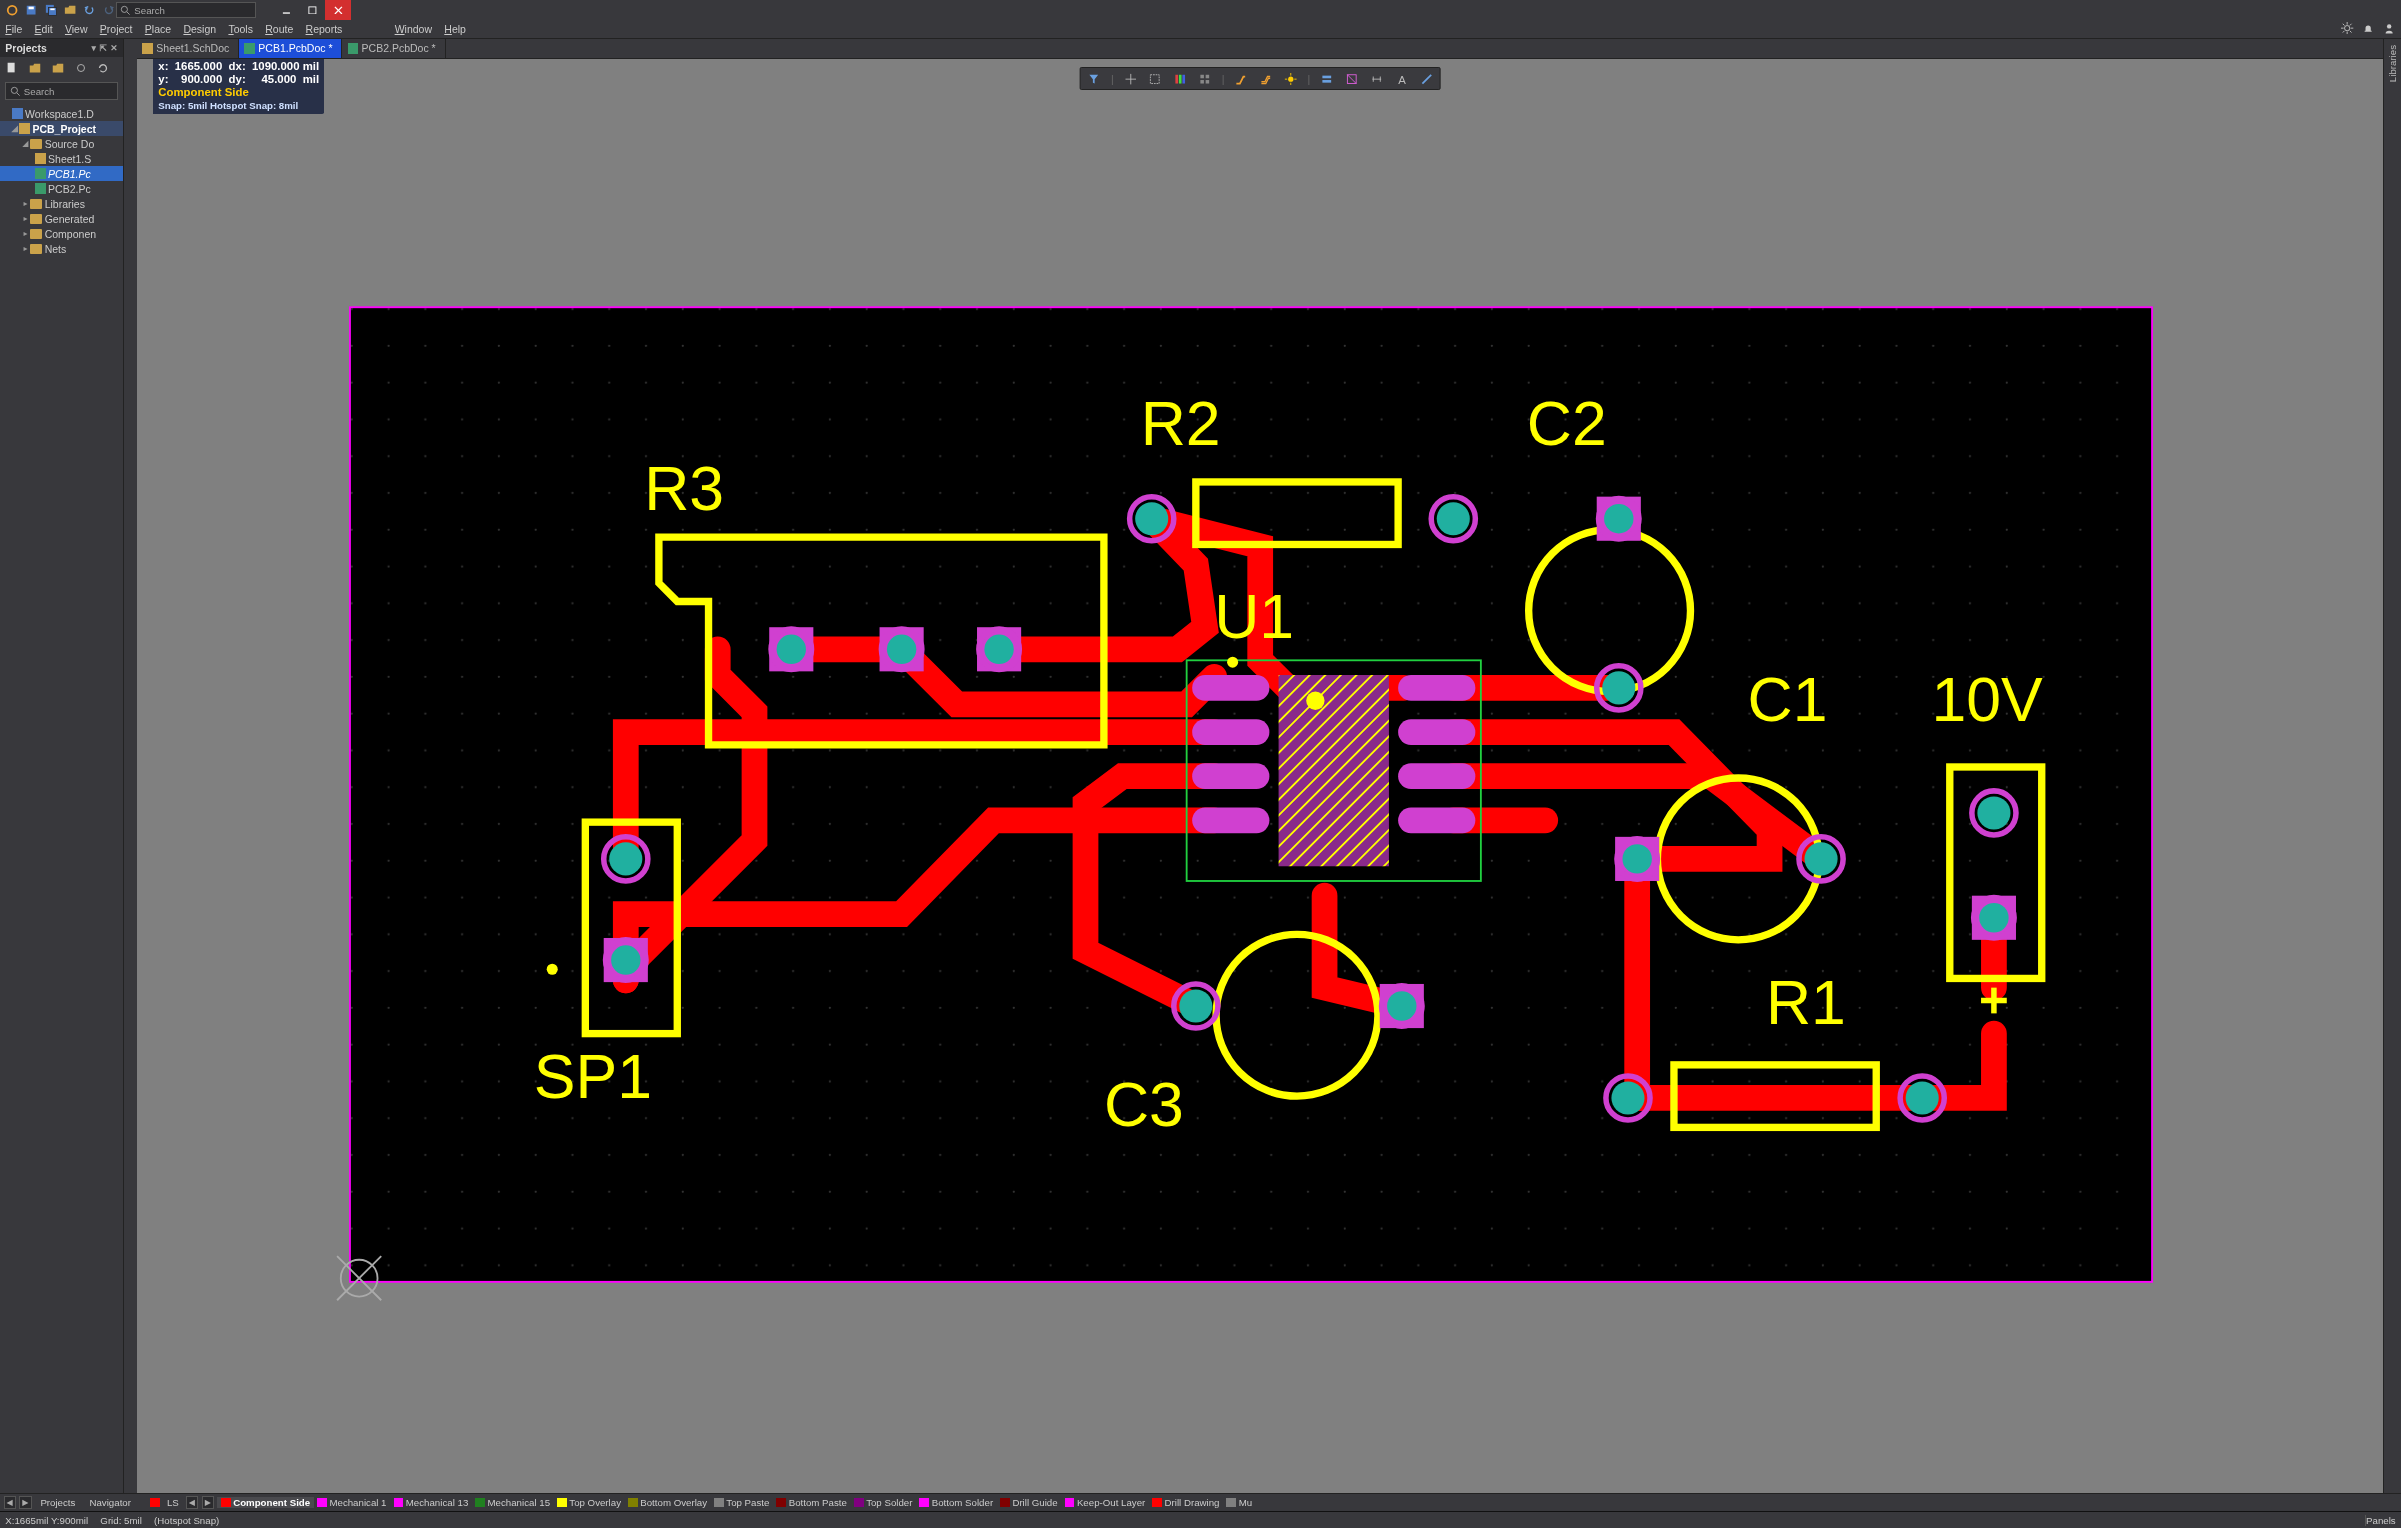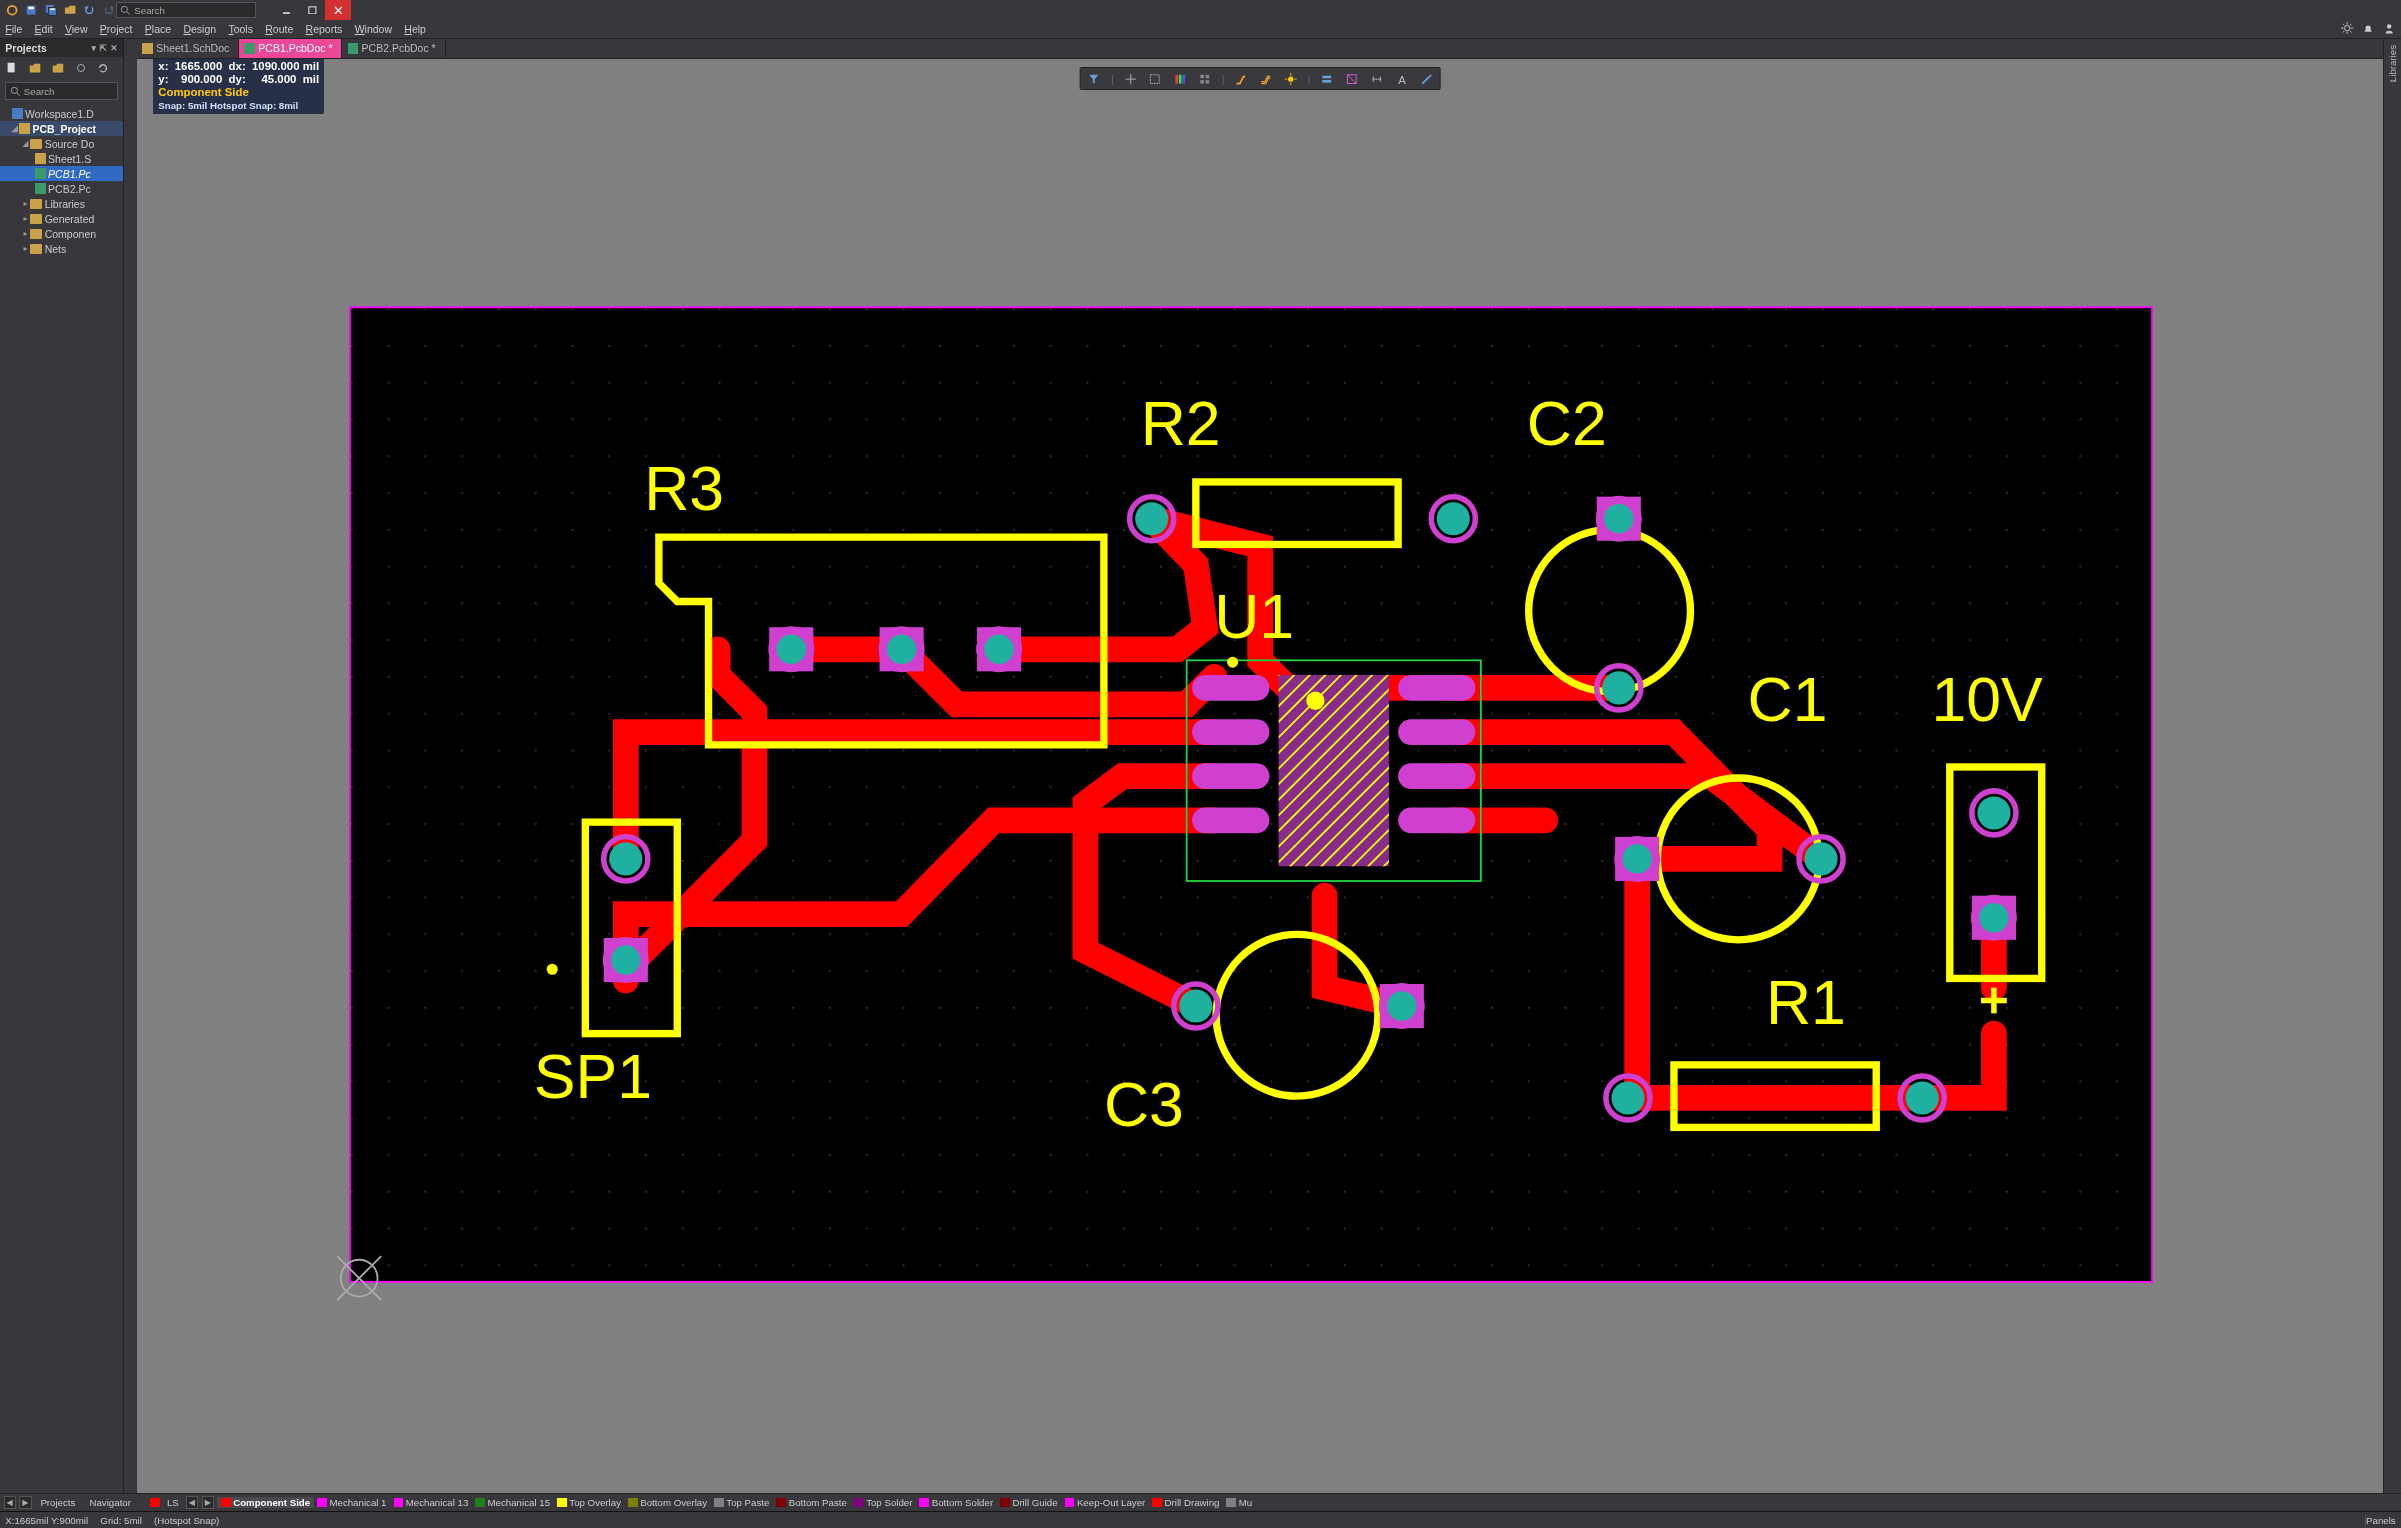--- a/index.html
+++ b/index.html
@@ -43,21 +43,21 @@
   .fileico { width:10.5px; height:10.5px; display:inline-block; margin-right:2.6px;}
   .fileico.sch{ background:#caa24a;}
   .fileico.pcb{ background:#3a9a6a;}
   .fileico.ws { background:#4a7ac5;}
   .fileico.prj{ background:#caa24a;}
 
   
   #editor { flex: 1; display: flex; flex-direction: column; background: #808080; overflow: hidden; position: relative; margin-left: 13px; }
   #tabs { height: 19.3px; background: #38383c; display: flex; align-items: center; border-bottom: 0.9px solid #222; }
   .tab { height: 19.3px; display: flex; align-items: center; padding: 0 8.8px 0 5.3px; gap: 3.5px; color: #bbb; font-size: 10.5px; border-right: 0.9px solid #222;}
-  .tab.active { background: #ec4899; color: #fff; }
+  .tab.active { background: #1d4ed8; color: #fff; }
   .tabico { width:10.5px; height:10.5px; display:inline-block;}
   .tabico.sch{ background:#caa24a;}
   .tabico.pcb{ background:#3a9a6a;}
 
   #canvaswrap { flex: 1; position: relative; overflow: hidden; }
 
   
   .hud { position: absolute; left: 16px; top: 0; background: #283048; color: #fff; font-family: "Consolas","Courier New",monospace; font-size: 11.4px; padding: 1.8px 5.3px 1.8px 5.3px; line-height: 13px; border-bottom-right-radius:1.8px;}
   .hud .l1{ color:#fff; font-weight:bold;}
   .hud .l2{ color:#ffcc00; font-weight:bold;}
@@ -171,21 +171,21 @@
   <div class="mrow" id="menurow">
       <span style="text-decoration: underline transparent;"><u>F</u>ile</span>
       <span style="text-decoration: underline transparent;"><u>E</u>dit</span>
       <span style="text-decoration: underline transparent;"><u>V</u>iew</span>
       <span style="text-decoration: underline transparent;"><u>P</u>roject</span>
       <span style="text-decoration: underline transparent;"><u>P</u>lace</span>
       <span style="text-decoration: underline transparent;"><u>D</u>esign</span>
       <span style="text-decoration: underline transparent;"><u>T</u>ools</span>
       <span style="text-decoration: underline transparent;"><u>R</u>oute</span>
       <span style="text-decoration: underline transparent;"><u>R</u>eports</span>
-      <span style="text-decoration: underline transparent;"><u>W</u>indow</span>
+      <span style="text-decoration: underline transparent; margin-left: 40px;"><u>W</u>indow</span>
       <span style="text-decoration: underline transparent;"><u>H</u>elp</span>
     </div>
   <div class="spacer"></div>
   <div class="right-icons">
     <span><svg width="12.3" height="12.3" viewBox="0 0 14 14">
           <circle cx="7" cy="7" r="3" fill="none" stroke="#ccc"></circle>
           <g stroke="#ccc">
             <line x1="7" y1="0" x2="7" y2="3"></line>
             <line x1="7" y1="11" x2="7" y2="14"></line>
             <line x1="0" y1="7" x2="3" y2="7"></line>

